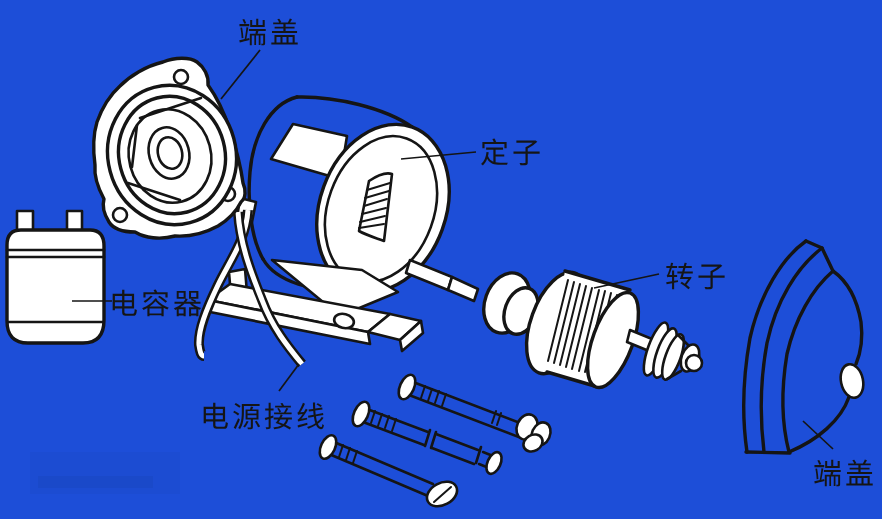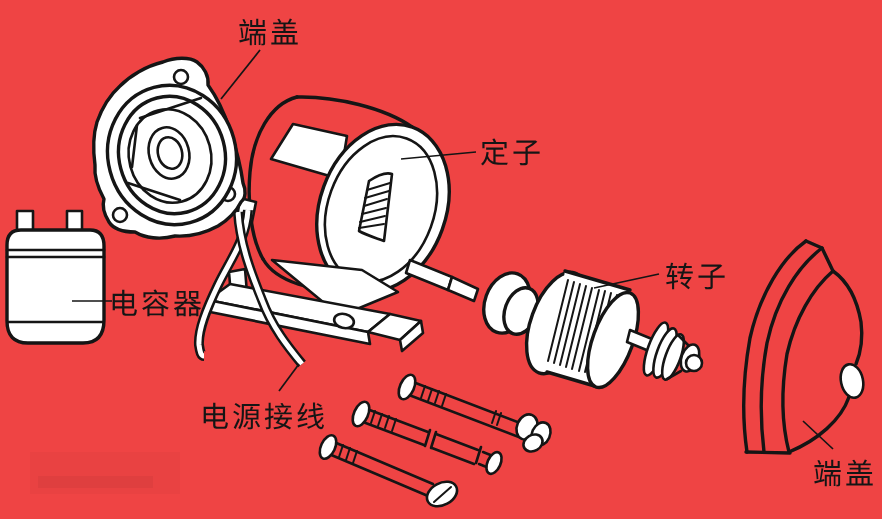--- a/index.html
+++ b/index.html
@@ -1,17 +1,17 @@
 <!DOCTYPE html>
 <html lang="zh-CN"><head>
 <meta charset="utf-8">
 <style>
   html,body{margin:0;padding:0;background:#ffffff;}
   .stage{
-    position:relative;width:882px;height:519px;background:#ef4444;overflow:hidden;
+    position:relative;width:882px;height:519px;background:#1d4ed8;overflow:hidden;
     font-family:"Liberation Serif","DejaVu Serif",serif;
     text-align:right;
   }
   svg{display:block}
   .ink{stroke:#151515;fill:none;stroke-linecap:round;stroke-linejoin:round;}
   .w{fill:#ffffff;}
   .main{stroke-width:3.4;}
   .mid{stroke-width:2.6;}
   .fine{stroke-width:2;}
   .leader{stroke:#151515;stroke-width:1.7;fill:none;}

